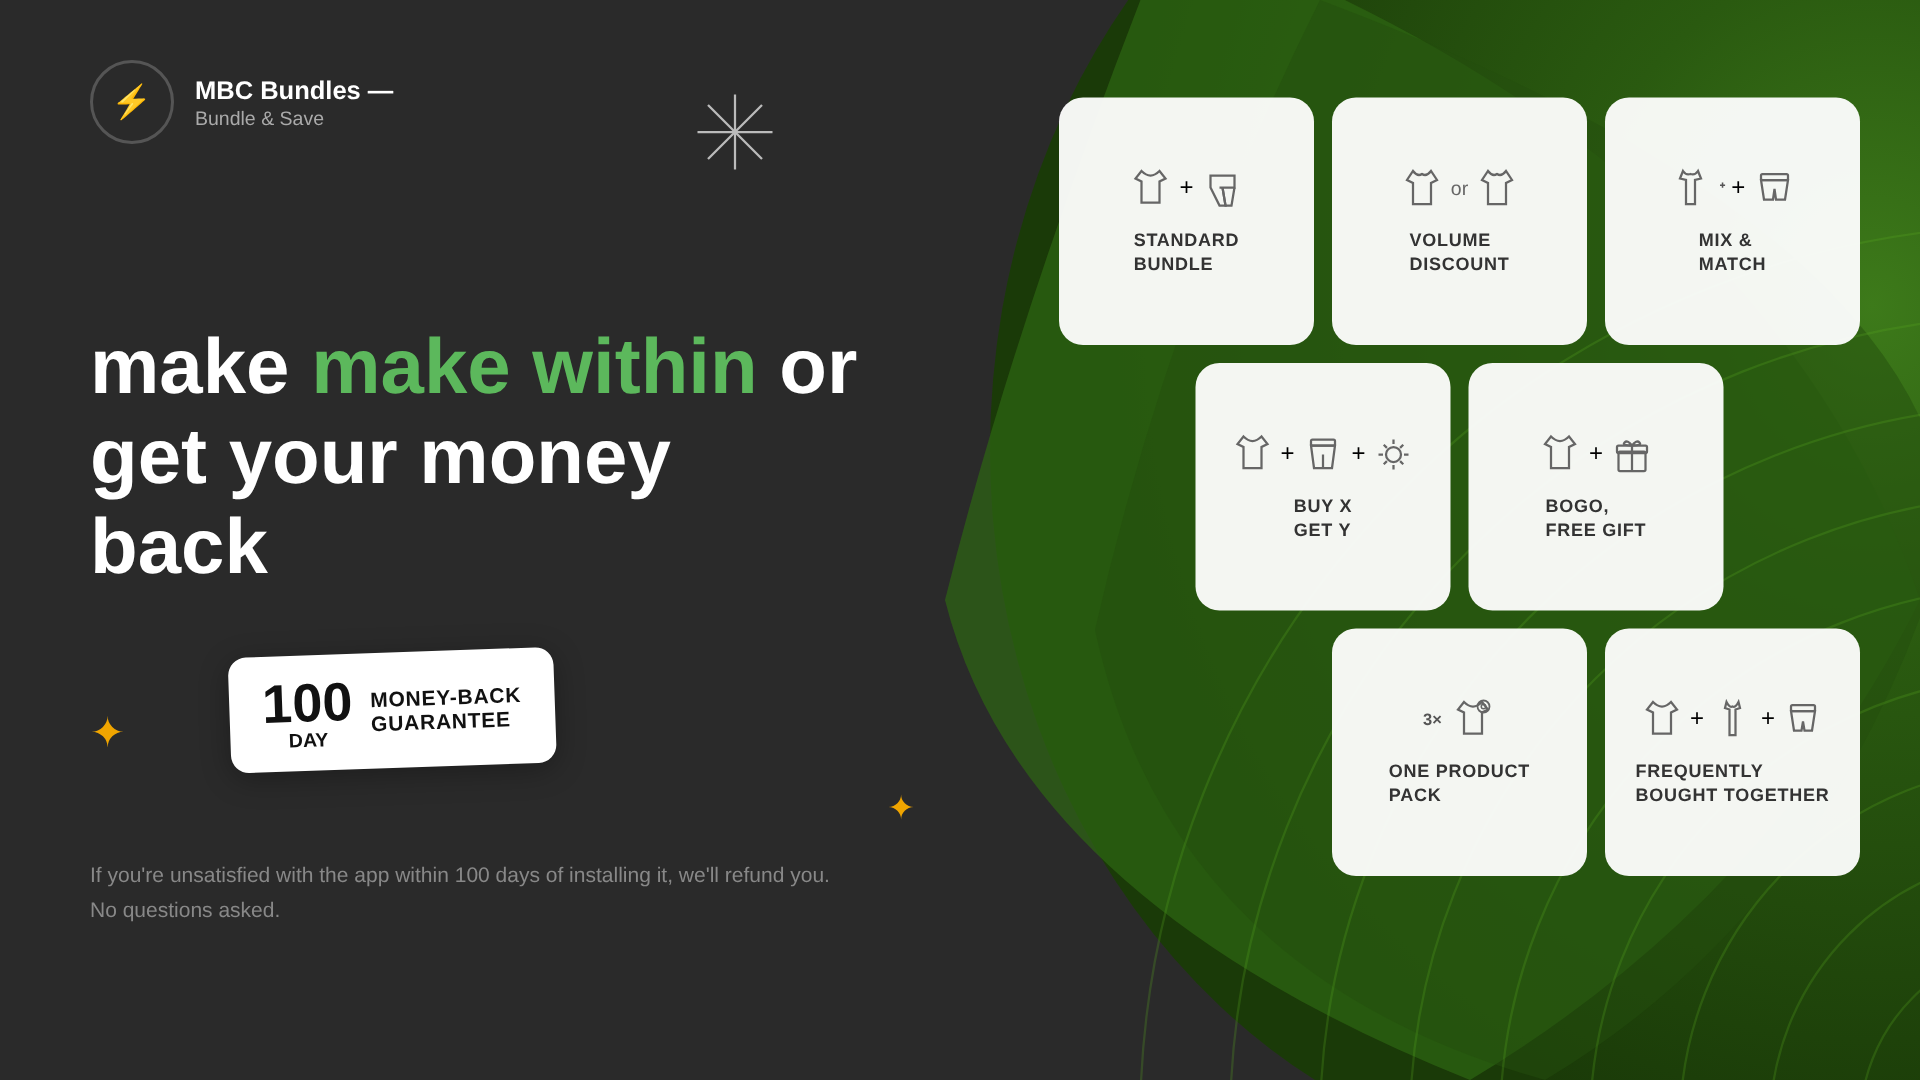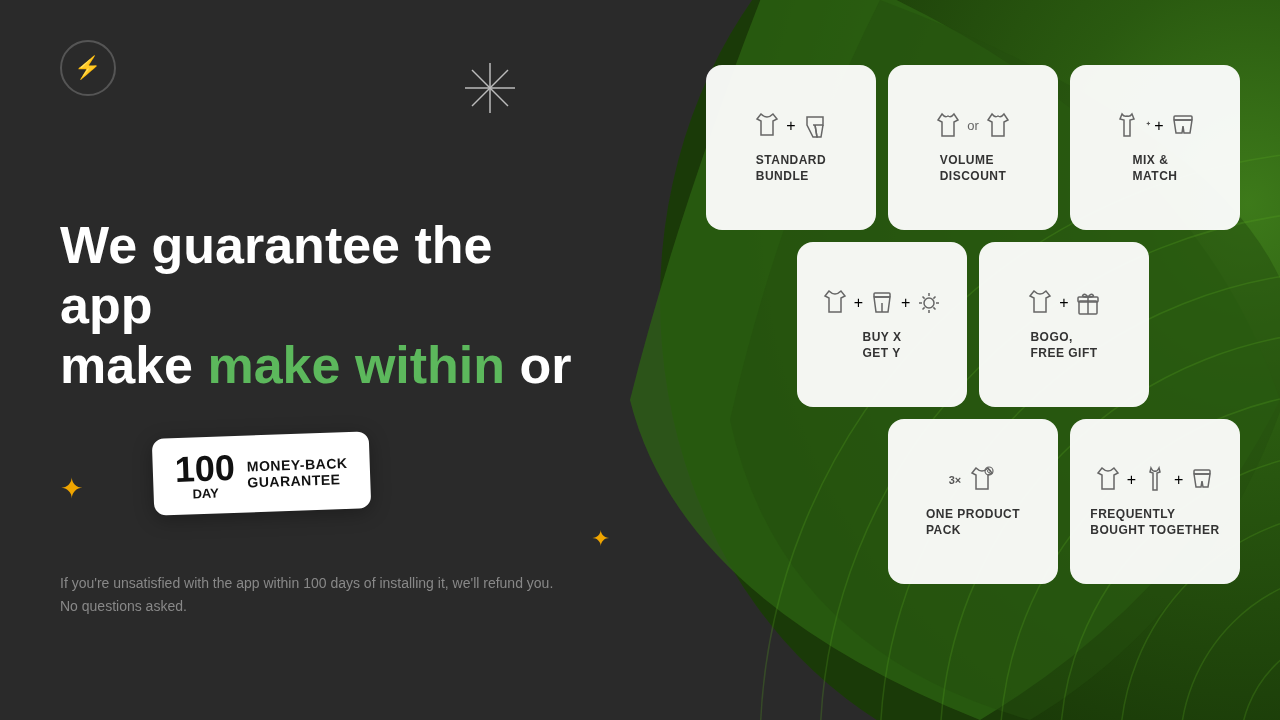--- a/index.html
+++ b/index.html
@@ -264,36 +264,40 @@
     <circle cx="780" cy="750" r="600"></circle>
   </g>
 </svg>
 
 <div class="left-panel">
 
   <div class="logo-area">
     <div class="logo-circle">
       <span class="logo-icon">⚡</span>
     </div>
+    <div class="logo-text">
+      <span class="logo-title">MBC Bundles —</span>
+      <span class="logo-subtitle">Bundle &amp; Save</span>
+    </div>
   </div>
 
   <div style="position:absolute;top:58px;left:460px;">
     <svg width="60" height="60" viewBox="0 0 60 60" fill="none" stroke="#bbb" stroke-width="1.5">
       <line x1="30" y1="5" x2="30" y2="55"></line>
       <line x1="5" y1="30" x2="55" y2="30"></line>
       <line x1="12" y1="12" x2="48" y2="48"></line>
       <line x1="48" y1="12" x2="12" y2="48"></line>
     </svg>
   </div>
 
   <div class="headline">
-    <div>We guarantee the app</div>
     <div>
       <span>make </span><span class="green-text">make within</span><span> or</span>
     </div>
+    <div>get your money back</div>
   </div>
 
   <div style="display:flex;align-items:center;gap:0;position:relative;margin-bottom:20px;">
     <span class="sparkle-left" style="position:relative;left:0;top:0;margin-right:10px;">✦</span>
     <div class="guarantee-badge">
       <div style="display:flex;flex-direction:column;align-items:center;line-height:1;">
         <span class="badge-days">100</span>
         <span class="badge-day-label">DAY</span>
       </div>
       <div class="badge-text-block">

